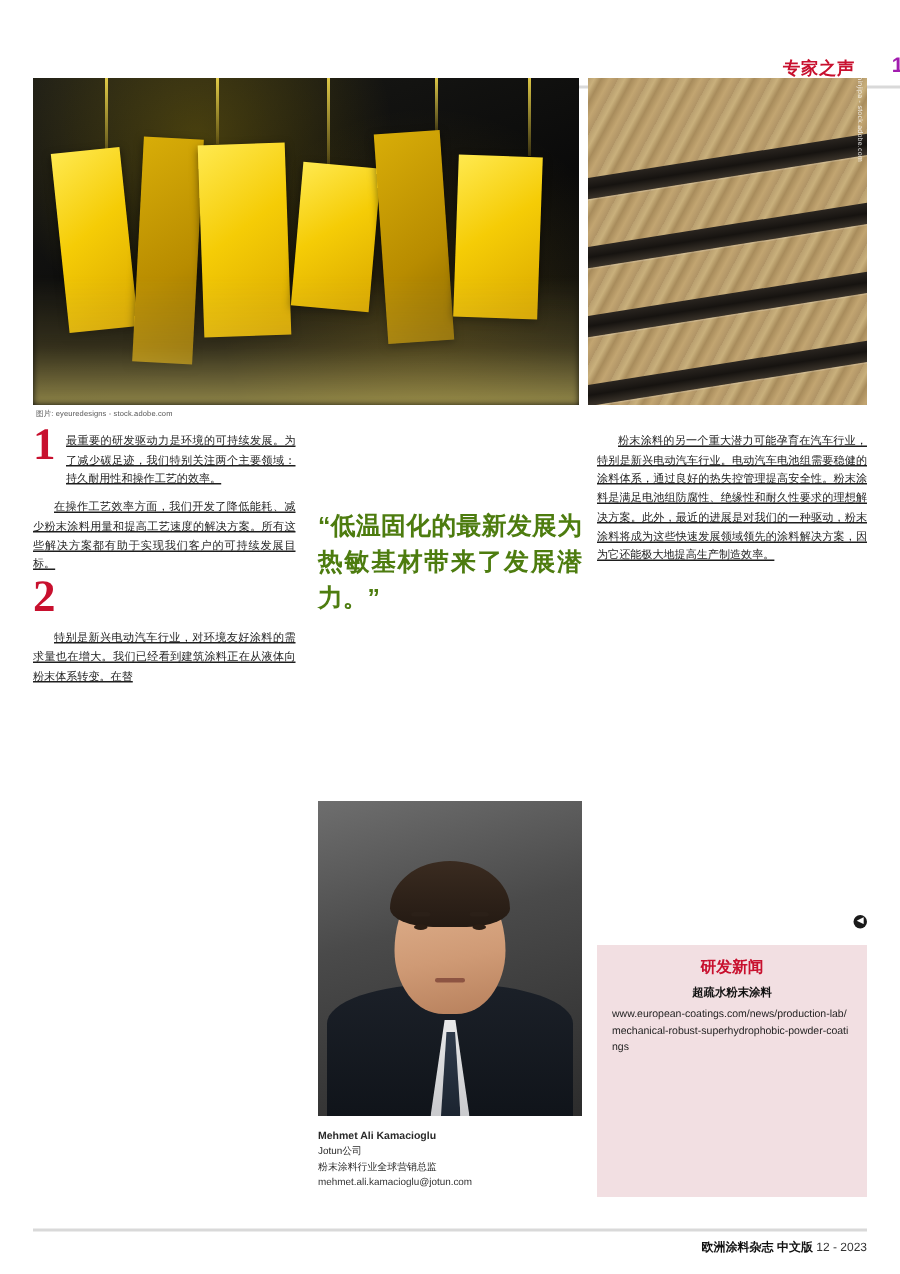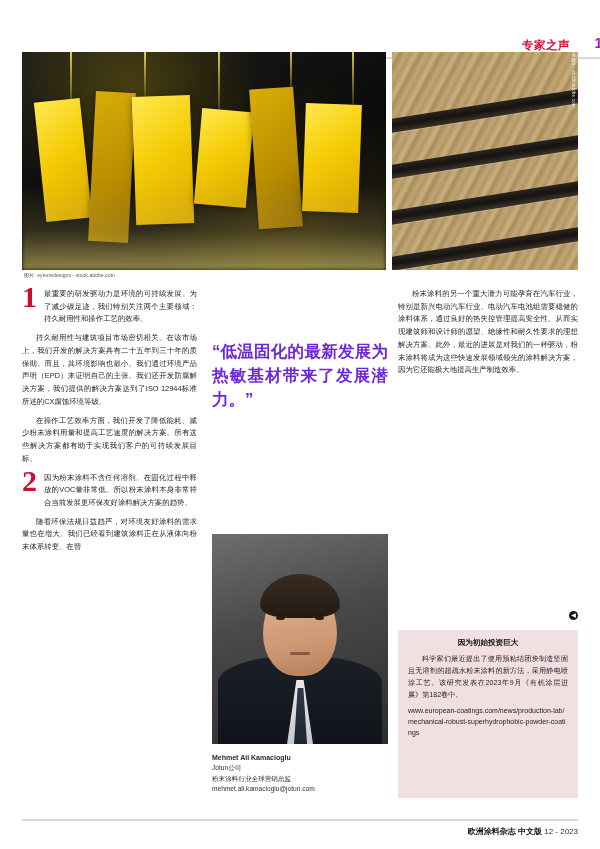--- a/index.html
+++ b/index.html
@@ -142,21 +142,21 @@
   }
 
   
   .col {
     position: absolute;
     font-size: 7.4px;
     line-height: 1.72;
     color: #1e1e1e;
     text-align: justify;
   }
-  .col p { margin: 0 0 6px 0; }
+  .col p { margin: 0 0 6px 0; text-decoration: underline; }
   .col p.ind { text-indent: 14px; }
 
   .col-left  { left: 22px;  top: 288px; width: 175px; }
   .col-right { left: 398px; top: 288px; width: 180px; }
 
   .numbered {
     position: relative;
     padding-left: 22px;
     min-height: 30px;
   }
@@ -173,21 +173,21 @@
 
   
   .pullquote {
     position: absolute;
     left: 212px;
     top: 340px;
     width: 176px;
     font-size: 16.5px;
     line-height: 1.45;
     font-weight: bold;
-    color: #6d28d9;
+    color: #4d7c0f;
     text-align: justify;
   }
 
   
   .portrait {
     position: absolute;
     left: 212px;
     top: 534px;
     width: 176px;
     height: 210px;
@@ -418,27 +418,25 @@
     <div class="groove" style="top:144px;"></div>
     <div class="groove" style="top:190px;"></div>
     <div class="photo-credit-right">图片: shinjipa - stock.adobe.com</div>
   </div>
 
   <div class="col col-left">
     <div class="numbered">
       <span class="bignum">1</span>
       <p>最重要的研发驱动力是环境的可持续发展。为了减少碳足迹，我们特别关注两个主要领域：持久耐用性和操作工艺的效率。</p>
     </div>
-    <p class="ind">持久耐用性与建筑项目市场密切相关。在该市场上，我们开发的解决方案具有二十五年到三十年的质保期。而且，其环境影响也最小。我们通过环境产品声明（EPD）来证明自己的主张。我们还开发防腐解决方案，我们提供的解决方案达到了ISO 12944标准所述的CX腐蚀环境等级。</p>
     <p class="ind">在操作工艺效率方面，我们开发了降低能耗、减少粉末涂料用量和提高工艺速度的解决方案。所有这些解决方案都有助于实现我们客户的可持续发展目标。</p>
     <div class="numbered">
       <span class="bignum">2</span>
-      <p>因为粉末涂料不含任何溶剂。在固化过程中释放的VOC量非常低。所以粉末涂料本身非常符合当前发展更环保友好涂料解决方案的趋势。</p>
     </div>
-    <p class="ind">随着环保法规日益趋严，对环境友好涂料的需求量也在增大。我们已经看到建筑涂料正在从液体向粉末体系转变。在替</p>
+    <p class="ind">特别是新兴电动汽车行业，对环境友好涂料的需求量也在增大。我们已经看到建筑涂料正在从液体向粉末体系转变。在替</p>
   </div>
 
   <div class="pullquote">“低温固化的最新发展为热敏基材带来了发展潜力。”</div>
 
   <div class="portrait">
     <div class="p-bg"></div>
     <div class="p-suit"></div>
     <div class="p-shirt"></div>
     <div class="p-tie"></div>
     <div class="p-neck"></div>
@@ -452,31 +450,31 @@
   </div>
 
   <div class="byline">
     <div class="name">Mehmet Ali Kamacioglu</div>
     <div>Jotun公司</div>
     <div>粉末涂料行业全球营销总监</div>
     <div class="email">mehmet.ali.kamacioglu@jotun.com</div>
   </div>
 
   <div class="col col-right">
-    <p class="ind">粉末涂料的另一个重大潜力可能孕育在汽车行业，特别是新兴电动汽车行业。电动汽车电池组需要稳健的涂料体系，通过良好的热失控管理提高安全性。从而实现建筑师和设计师的愿望、绝缘性和耐久性要求的理想解决方案。此外，最近的进展是对我们的一种驱动，粉末涂料将成为这些快速发展领域领先的涂料解决方案，因为它还能极大地提高生产制造效率。</p>
+    <p class="ind">粉末涂料的另一个重大潜力可能孕育在汽车行业，特别是新兴电动汽车行业。电动汽车电池组需要稳健的涂料体系，通过良好的热失控管理提高安全性。粉末涂料是满足电池组防腐性、绝缘性和耐久性要求的理想解决方案。此外，最近的进展是对我们的一种驱动，粉末涂料将成为这些快速发展领域领先的涂料解决方案，因为它还能极大地提高生产制造效率。</p>
   </div>
 
   <div class="endmark-wrap">
     <span class="endmark">◀</span>
   </div>
 
   <div class="newsbox">
     <div class="newsbox-inner">
-      <div class="news-sub">因为初始投资巨大</div>
-      <p class="news-body">科学家们最近提出了使用预粘结团块制造坚固且无溶剂的超疏水粉末涂料的新方法，采用静电喷涂工艺。该研究发表在2023年9月《有机涂层进展》第182卷中。</p>
+      <div class="news-title">研发新闻</div>
+      <div class="news-sub">超疏水粉末涂料</div>
       <div class="news-link">www.european-coatings.com/news/production-lab/mechanical-robust-superhydrophobic-powder-coatings</div>
     </div>
   </div>
 
   <div class="footer-rule"></div>
   <div class="footer-text">
     <span>欧洲涂料杂志</span>
     <span>中文版</span>
     <span class="light">12 - 2023</span>
   </div>

